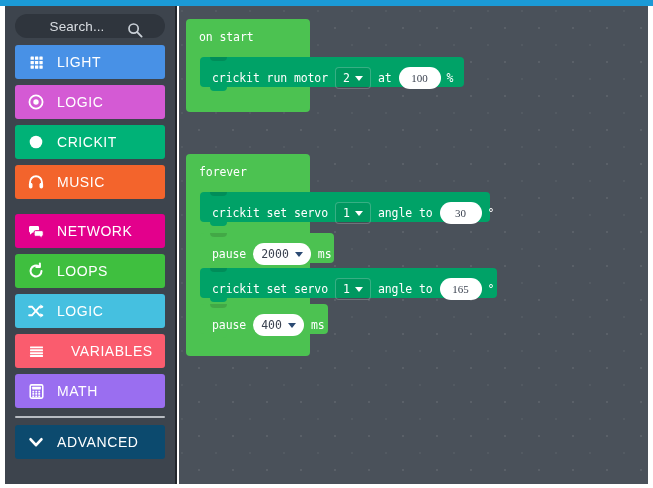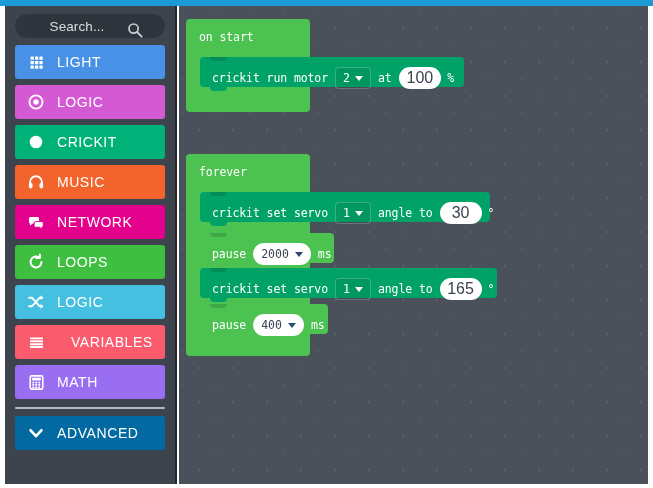--- a/index.html
+++ b/index.html
@@ -109,21 +109,21 @@
   }
 
   .cat-divider {
     height: 2px;
     background: #b7bcc2;
     margin: 8px 0 7px 0;
     border-radius: 1px;
   }
 
   .cat-item.advanced {
-    background: #0369a1;
+    background: #0c4a6e;
   }
   .cat-item.advanced .cat-label {
     letter-spacing: .6px;
   }
 
   
   .canvas {
     position: absolute;
     left: 179px;
     top: 6px;
@@ -231,22 +231,22 @@
     justify-content: center;
     min-width: 26px;
     height: 22px;
     padding: 0 8px;
     border-radius: 13px;
     background: #ffffff;
     margin-right: 6px;
     cursor: text;
   }
   .field-num .num-val {
-    font-family: Liberation Sans, sans-serif;
-    font-size: 16px;
+    font-family: Liberation Serif, serif;
+    font-size: 11px;
     color: #3b4250;
   }
 
   
   .field-numdd {
     display: inline-flex;
     align-items: center;
     height: 22px;
     padding: 0 8px;
     border-radius: 13px;
@@ -317,21 +317,21 @@
         <div class="cat-item" style="background: rgb(243, 100, 44);">
           <span class="cat-icon">
             <svg viewBox="0 0 20 20" width="18" height="18">
         <path d="M3.4 12.4 V10.2 a6.6 6.6 0 0 1 13.2 0 v2.2" stroke="#ffffff" fill="none" stroke-width="2.1" stroke-linecap="round"></path>
         <rect x="2.1" y="10.8" width="4" height="6.4" rx="2" fill="#fff"></rect>
         <rect x="13.9" y="10.8" width="4" height="6.4" rx="2" fill="#fff"></rect>
             </svg>
           </span>
           <span class="cat-label">MUSIC</span>
         </div>
-        <div class="cat-item" style="background: rgb(227, 0, 140);">
+        <div class="cat-item" style="background: rgb(227, 0, 140); margin-top: 9px;">
           <span class="cat-icon">
             <svg viewBox="0 0 20 20" width="18" height="18">
         <path d="M2.2 4.4 h9.6 a1.6 1.6 0 0 1 1.6 1.6 v4.1 a1.6 1.6 0 0 1 -1.6 1.6 h-5.4 l-3.1 2.5 v-2.5 a1.6 1.6 0 0 1 -1.1 -1.6 v-4.1 a1.6 1.6 0 0 1 1.6 -1.6 z" fill="#fff"></path>
         <path d="M9.4 9.6 h7.2 a1.5 1.5 0 0 1 1.5 1.5 v3.3 a1.5 1.5 0 0 1 -1.5 1.5 v2.1 l-2.6 -2.1 h-4.6 a1.5 1.5 0 0 1 -1.5 -1.5 v-3.3 a1.5 1.5 0 0 1 1.5 -1.5 z" fill="#fff" stroke="#e3008c" stroke-width="1.1"></path>
             </svg>
           </span>
           <span class="cat-label">NETWORK</span>
         </div>
         <div class="cat-item" style="background: rgb(63, 191, 63);">
           <span class="cat-icon">

